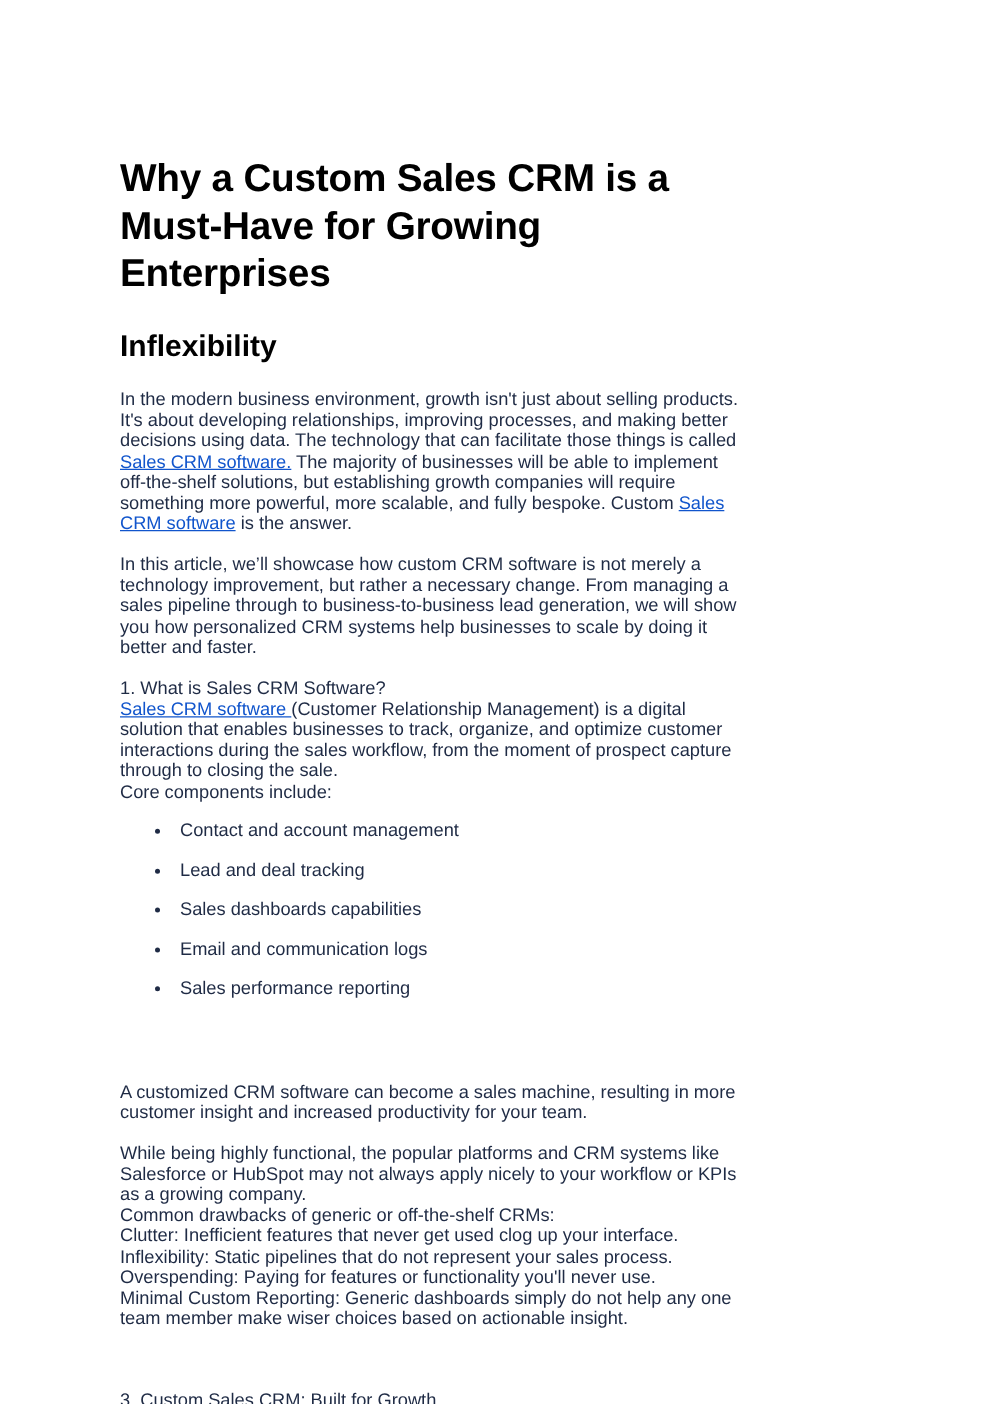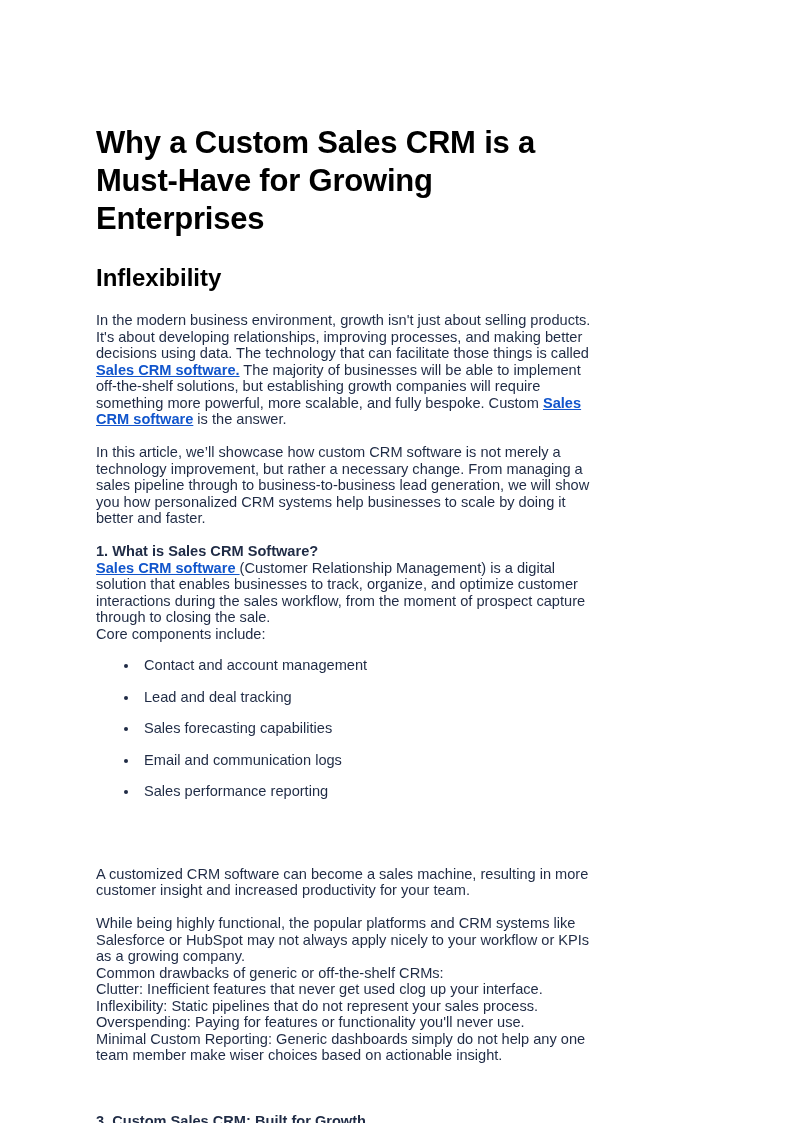--- a/index.html
+++ b/index.html
@@ -29,57 +29,56 @@
     letter-spacing: -0.2px;
   }
   .heading1 {
     font-size: 24px;
     line-height: 28px;
     font-weight: bold;
     color: var(--heading-text);
     margin: 0 0 20px 0;
   }
   .heading3 {
-    font-weight: bold;
+    font-weight: normal;
     margin: 0;
     color: var(--body-text);
   }
   p.paragraph { margin: 0; }
   .spacer { width: 100%; }
   ul.bullets {
     margin: 0;
     padding-left: 43px;
     list-style: disc outside;
   }
   ul.bullets li { padding-left: 5px; margin-top: 15px; }
   a.link {
     color: var(--link);
     text-decoration: underline;
     cursor: pointer;
-    font-weight: bold;
   }
 </style>
 </head>
 <body>
 
 <div class="page">
   <h1 class="doc-title">Why a Custom Sales CRM is a Must-Have for Growing Enterprises</h1>
   <div>
       <h2 class="heading1">Inflexibility</h2>
       <p class="paragraph">In the modern business environment, growth isn't just about selling products. It's about developing relationships, improving processes, and making better decisions using data. The technology that can facilitate those things is called <a class="link" href="#">Sales CRM software.</a> The majority of businesses will be able to implement off-the-shelf solutions, but establishing growth companies will require something more powerful, more scalable, and fully bespoke. Custom <a class="link" href="#">Sales CRM software</a> is the answer.</p>
       <div class="spacer" style="height: 16.5px;"></div>
       <p class="paragraph">In this article, we’ll showcase how custom CRM software is not merely a technology improvement, but rather a necessary change. From managing a sales pipeline through to business-to-business lead generation, we will show you how personalized CRM systems help businesses to scale by doing it better and faster.</p>
       <div class="spacer" style="height: 16.5px;"></div>
       <p class="heading3">1. What is Sales CRM Software?</p>
       <p class="paragraph"><a class="link" href="#">Sales CRM software </a>(Customer Relationship Management) is a digital solution that enables businesses to track, organize, and optimize customer interactions during the sales workflow, from the moment of prospect capture through to closing the sale.</p>
       <p class="paragraph">Core components include:</p>
       <ul class="bullets">
         <li>Contact and account management</li>
         <li>Lead and deal tracking</li>
-        <li>Sales forecasting capabilities</li>
+        <li>Sales dashboards capabilities</li>
         <li>Email and communication logs</li>
         <li>Sales performance reporting</li>
       </ul>
       <div class="spacer" style="height: 33px;"></div>
       <div class="spacer" style="height: 33px;"></div>
       <p class="paragraph">A customized CRM software can become a sales machine, resulting in more customer insight and increased productivity for your team.</p>
       <div class="spacer" style="height: 16.5px;"></div>
       <p class="paragraph">While being highly functional, the popular platforms and CRM systems like Salesforce or HubSpot may not always apply nicely to your workflow or KPIs as a growing company.</p>
       <p class="paragraph">Common drawbacks of generic or off-the-shelf CRMs:</p>
       <p class="paragraph">Clutter: Inefficient features that never get used clog up your interface.</p>

